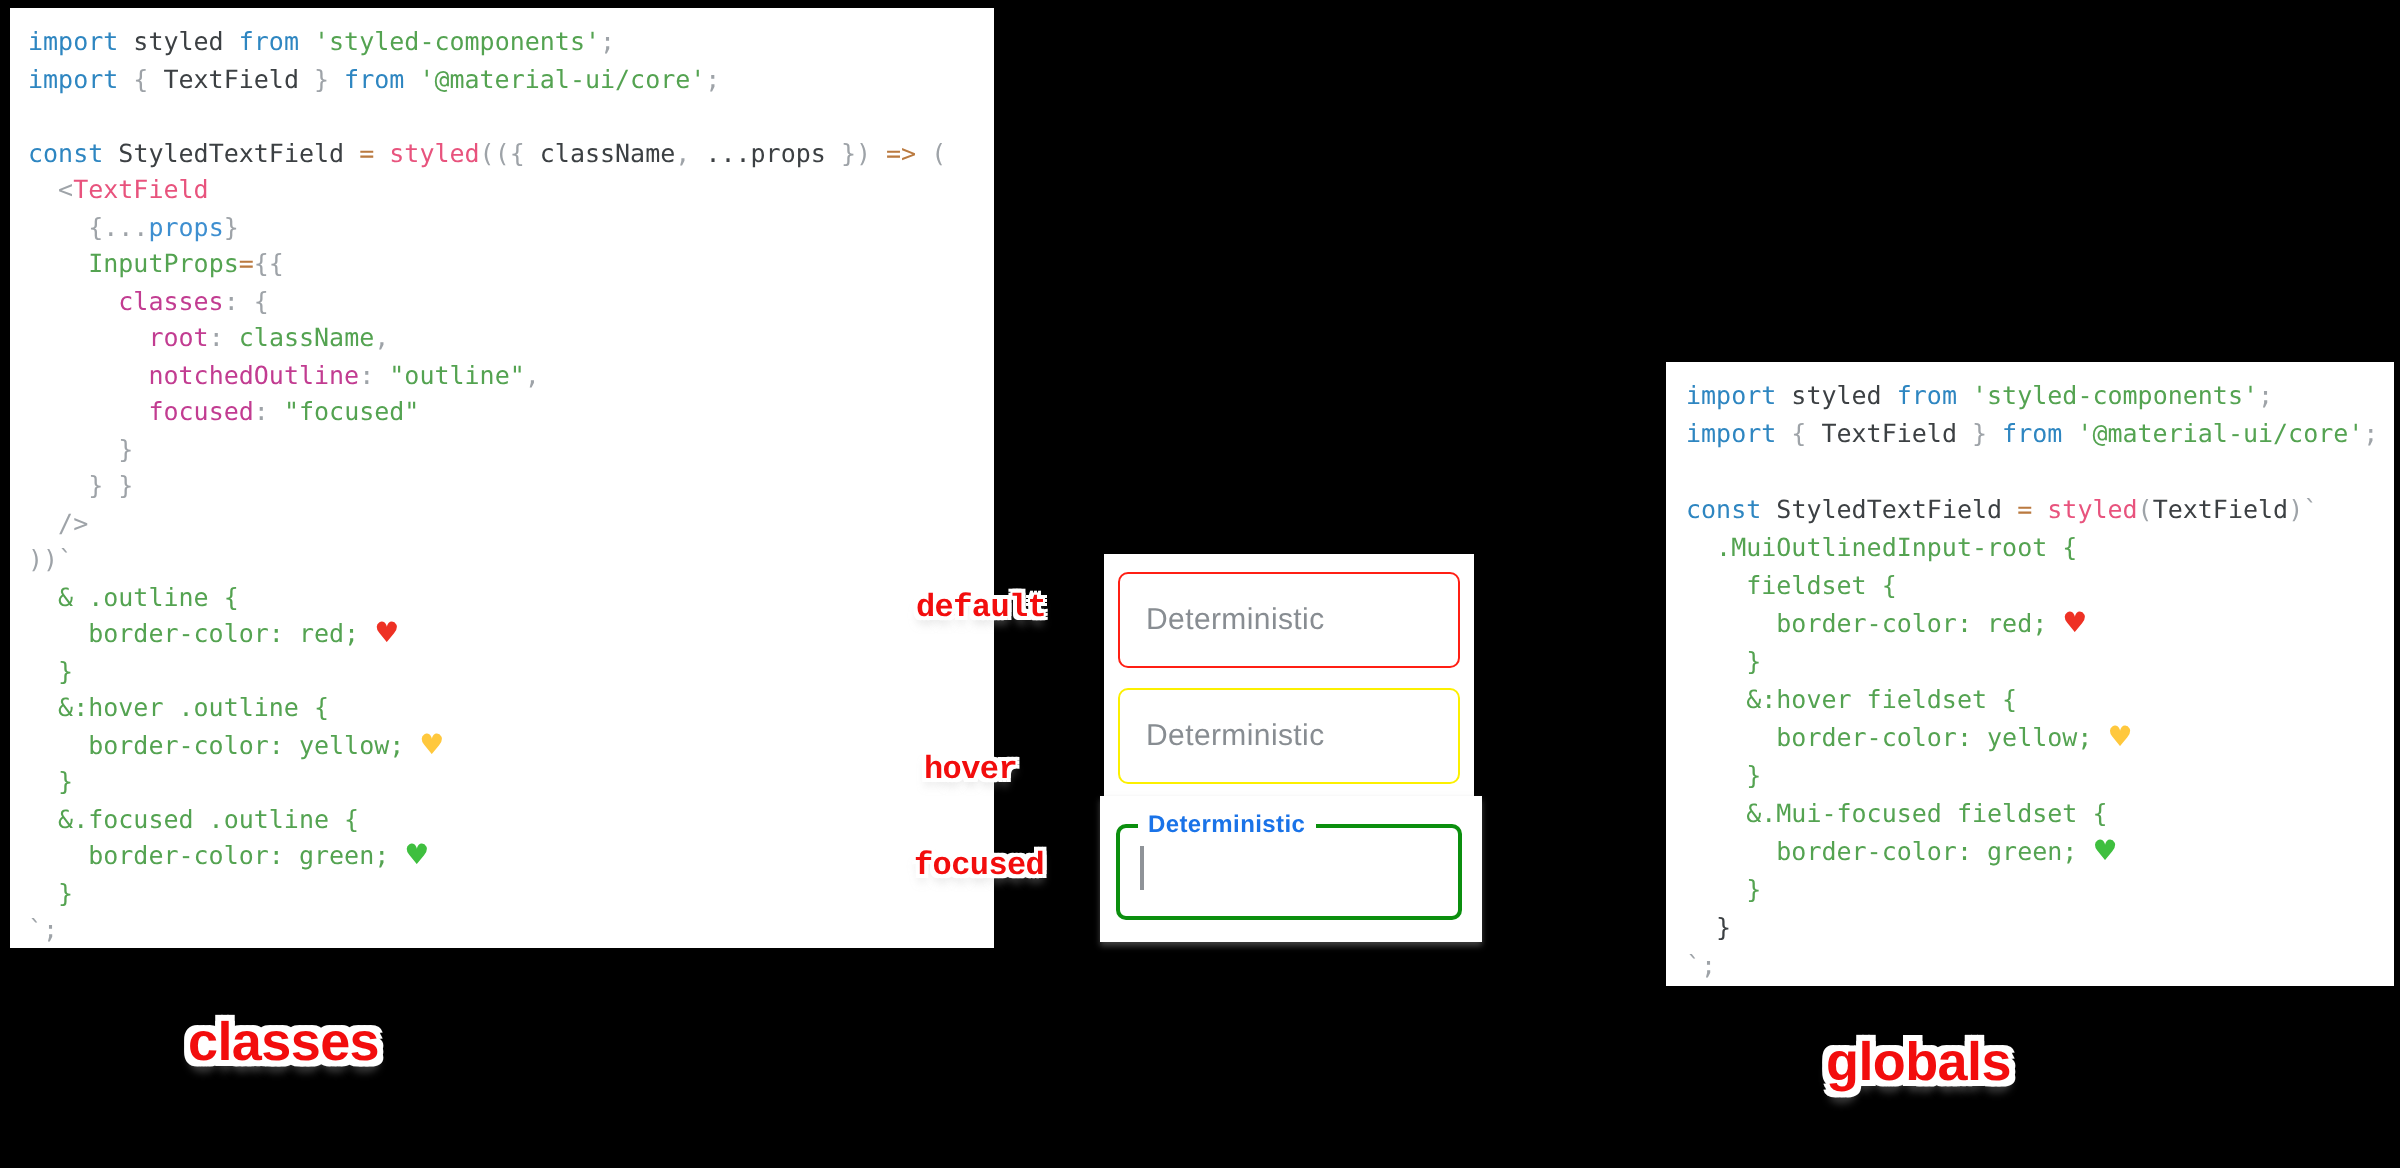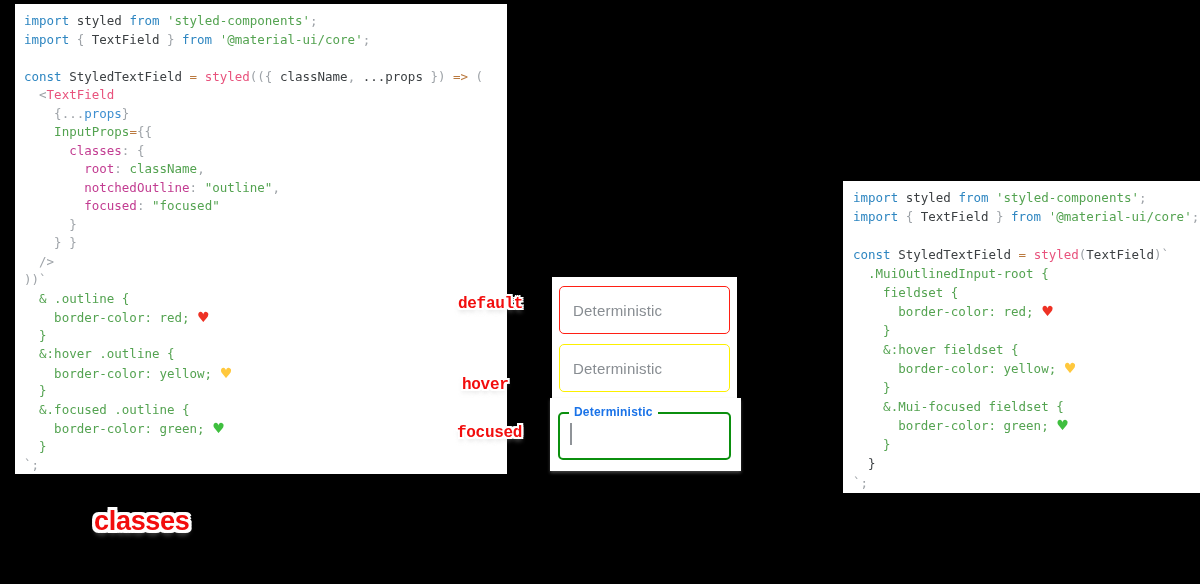--- a/index.html
+++ b/index.html
@@ -1,21 +1,21 @@
 <!DOCTYPE html>
 <html><head>
 <meta charset="utf-8">
 <style>
   html,body { margin:0; padding:0; background:#000; }
   .stage {
     position:relative; width:1200px; height:584px; background:#000;
     overflow:hidden; font-family:"Liberation Sans", sans-serif;
   }
   
-  .code-panel { position:absolute; background:#ffffff; box-sizing:border-box;margin-left:10px; }
+  .code-panel { position:absolute; background:#ffffff; box-sizing:border-box; }
   .code-panel.left  { left:5px;   top:4px;   width:492px; height:470px; padding:8px 4px 0 9px; }
   .code-panel.right { left:833px; top:181px; width:364px; height:312px; padding:7px 2px 0 10px; }
   .code { font-family:"DejaVu Sans Mono", monospace; font-size:12.5px; white-space:pre; }
   .code-panel.left  .code .code-line { line-height:18.5px; height:18.5px; }
   .code-panel.right .code .code-line { line-height:19px;   height:19px; }
   .heart { font-family:"DejaVu Sans", sans-serif; font-size:14px; }
 
   
   .demo-card { position:absolute; background:#ffffff; }
   .demo-card.top    { left:552px; top:277px; width:185px; height:121px; }
@@ -87,14 +87,15 @@
   <div class="tf tf-hover" style="border-color: rgb(252, 240, 0);">
     <span class="tf-placeholder" style="color: rgb(136, 141, 146);">Deterministic</span>
   </div>
 
   <div class="tf tf-focused" style="border-color: rgb(11, 143, 14);">
     <span class="tf-notch-label" style="color: rgb(26, 115, 232);">Deterministic</span>
     <span class="tf-cursor"></span>
   </div>
 
   <div class="caption" id="cap-classes" style="color: rgb(242, 13, 13);">classes</div>
+  <div class="caption" id="cap-globals" style="color: rgb(242, 13, 13);">globals</div>
 
 </div>
 
 </body></html>

